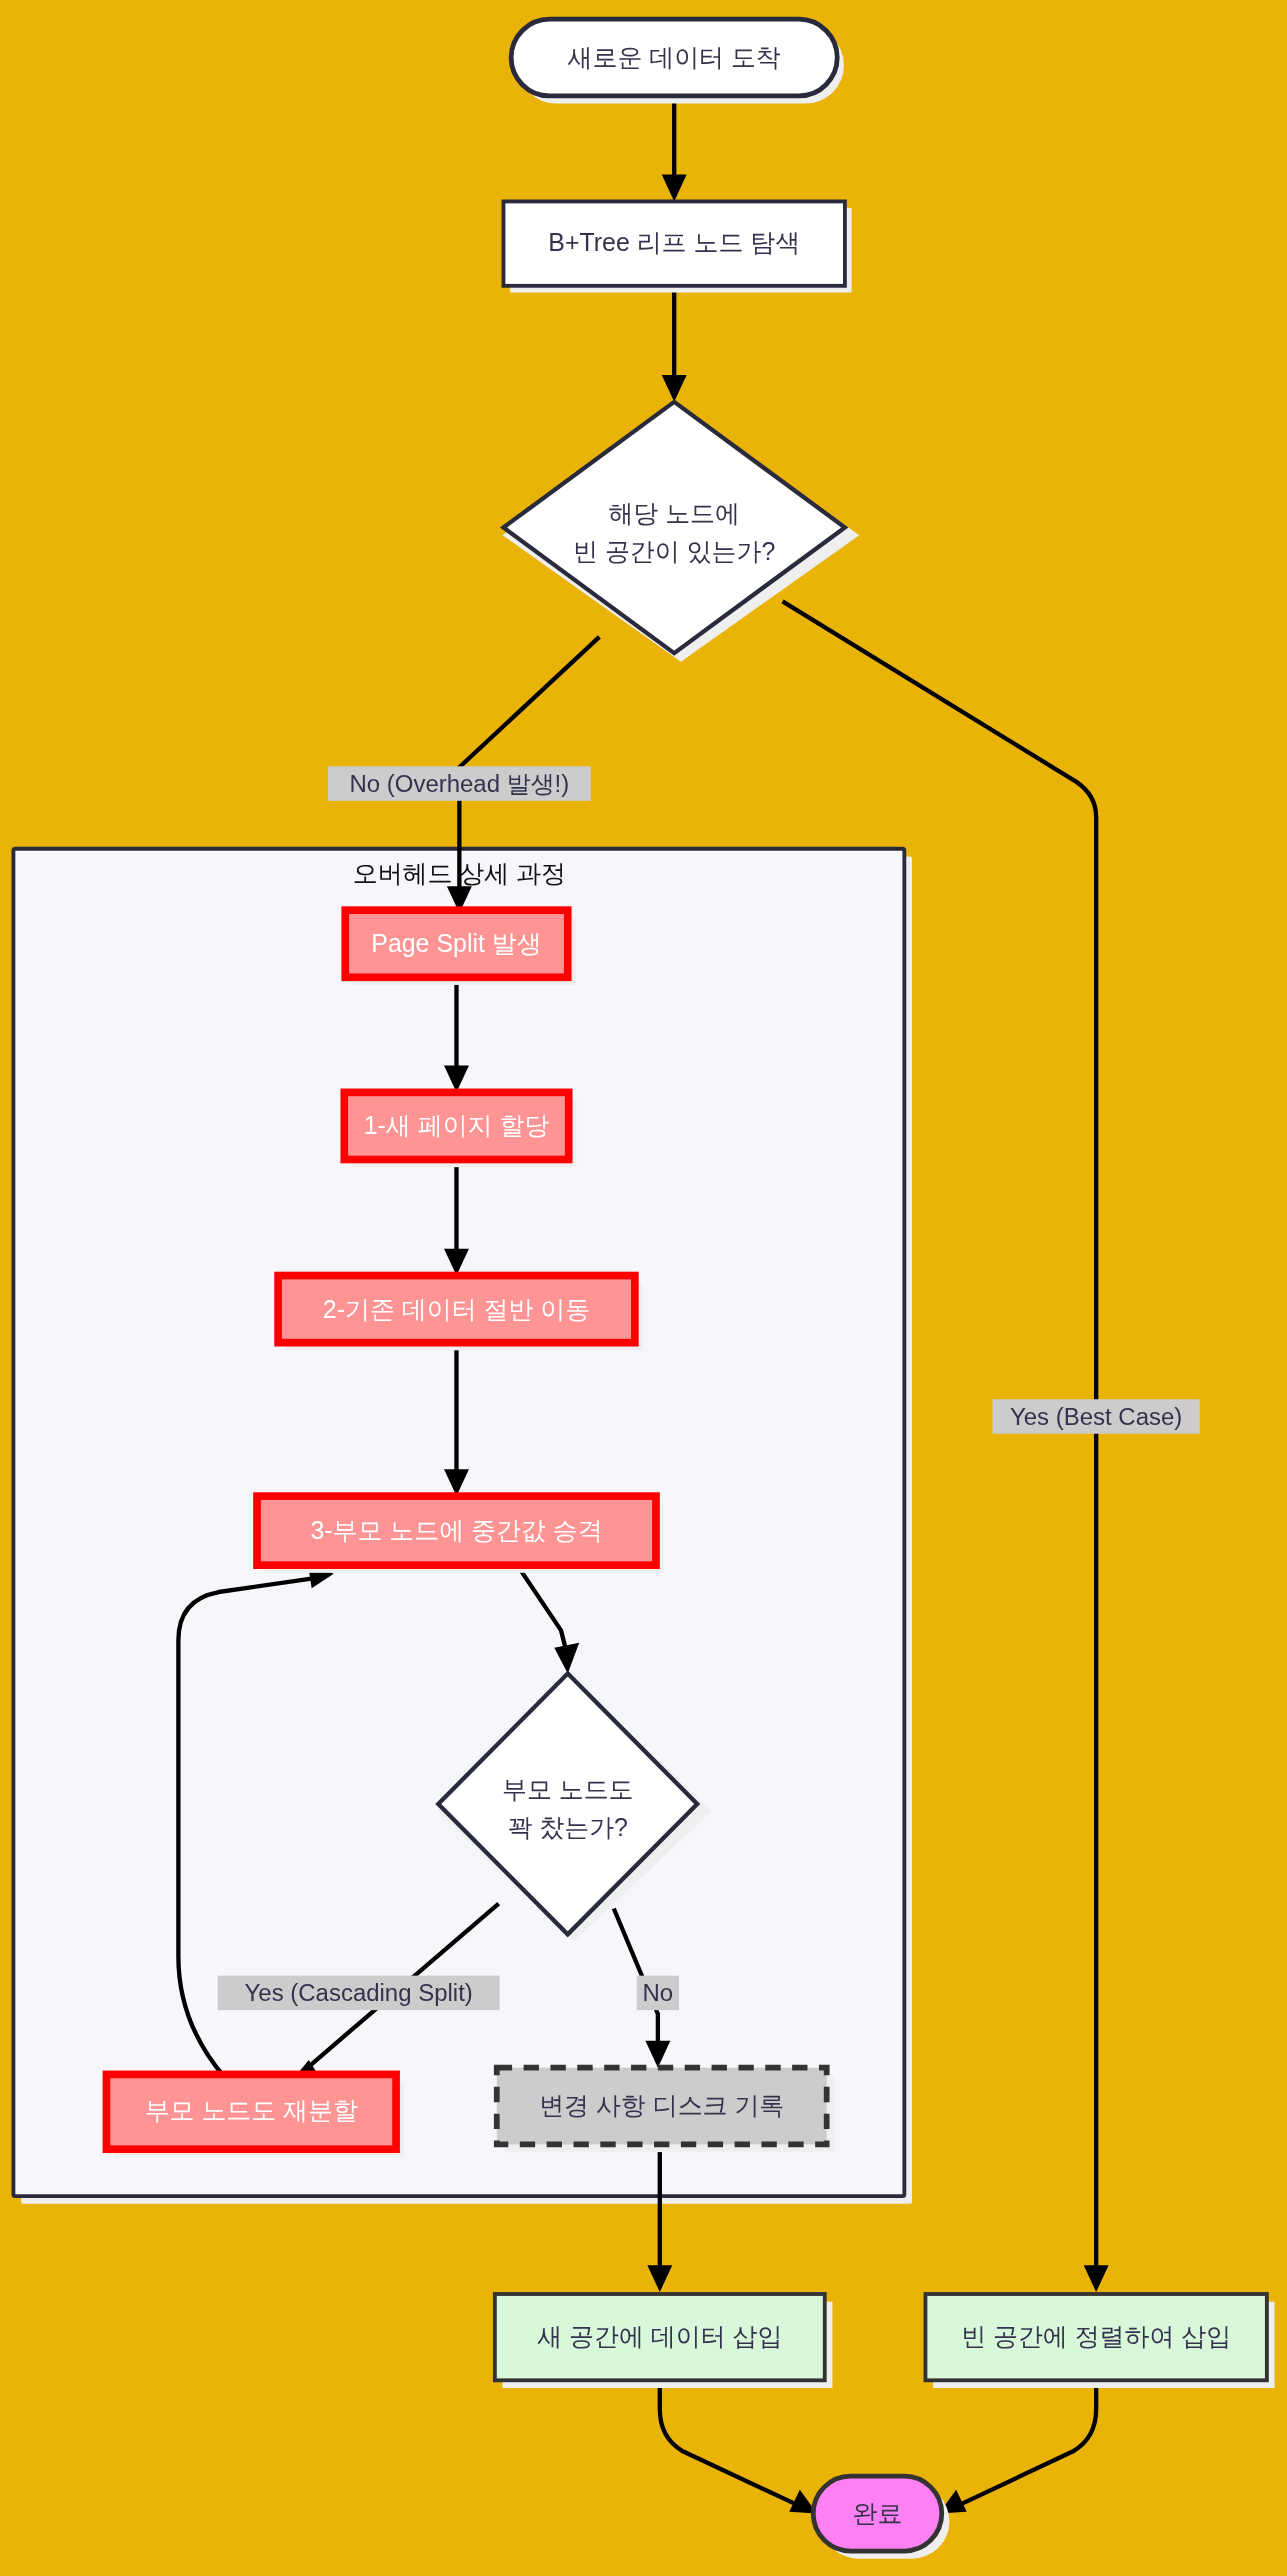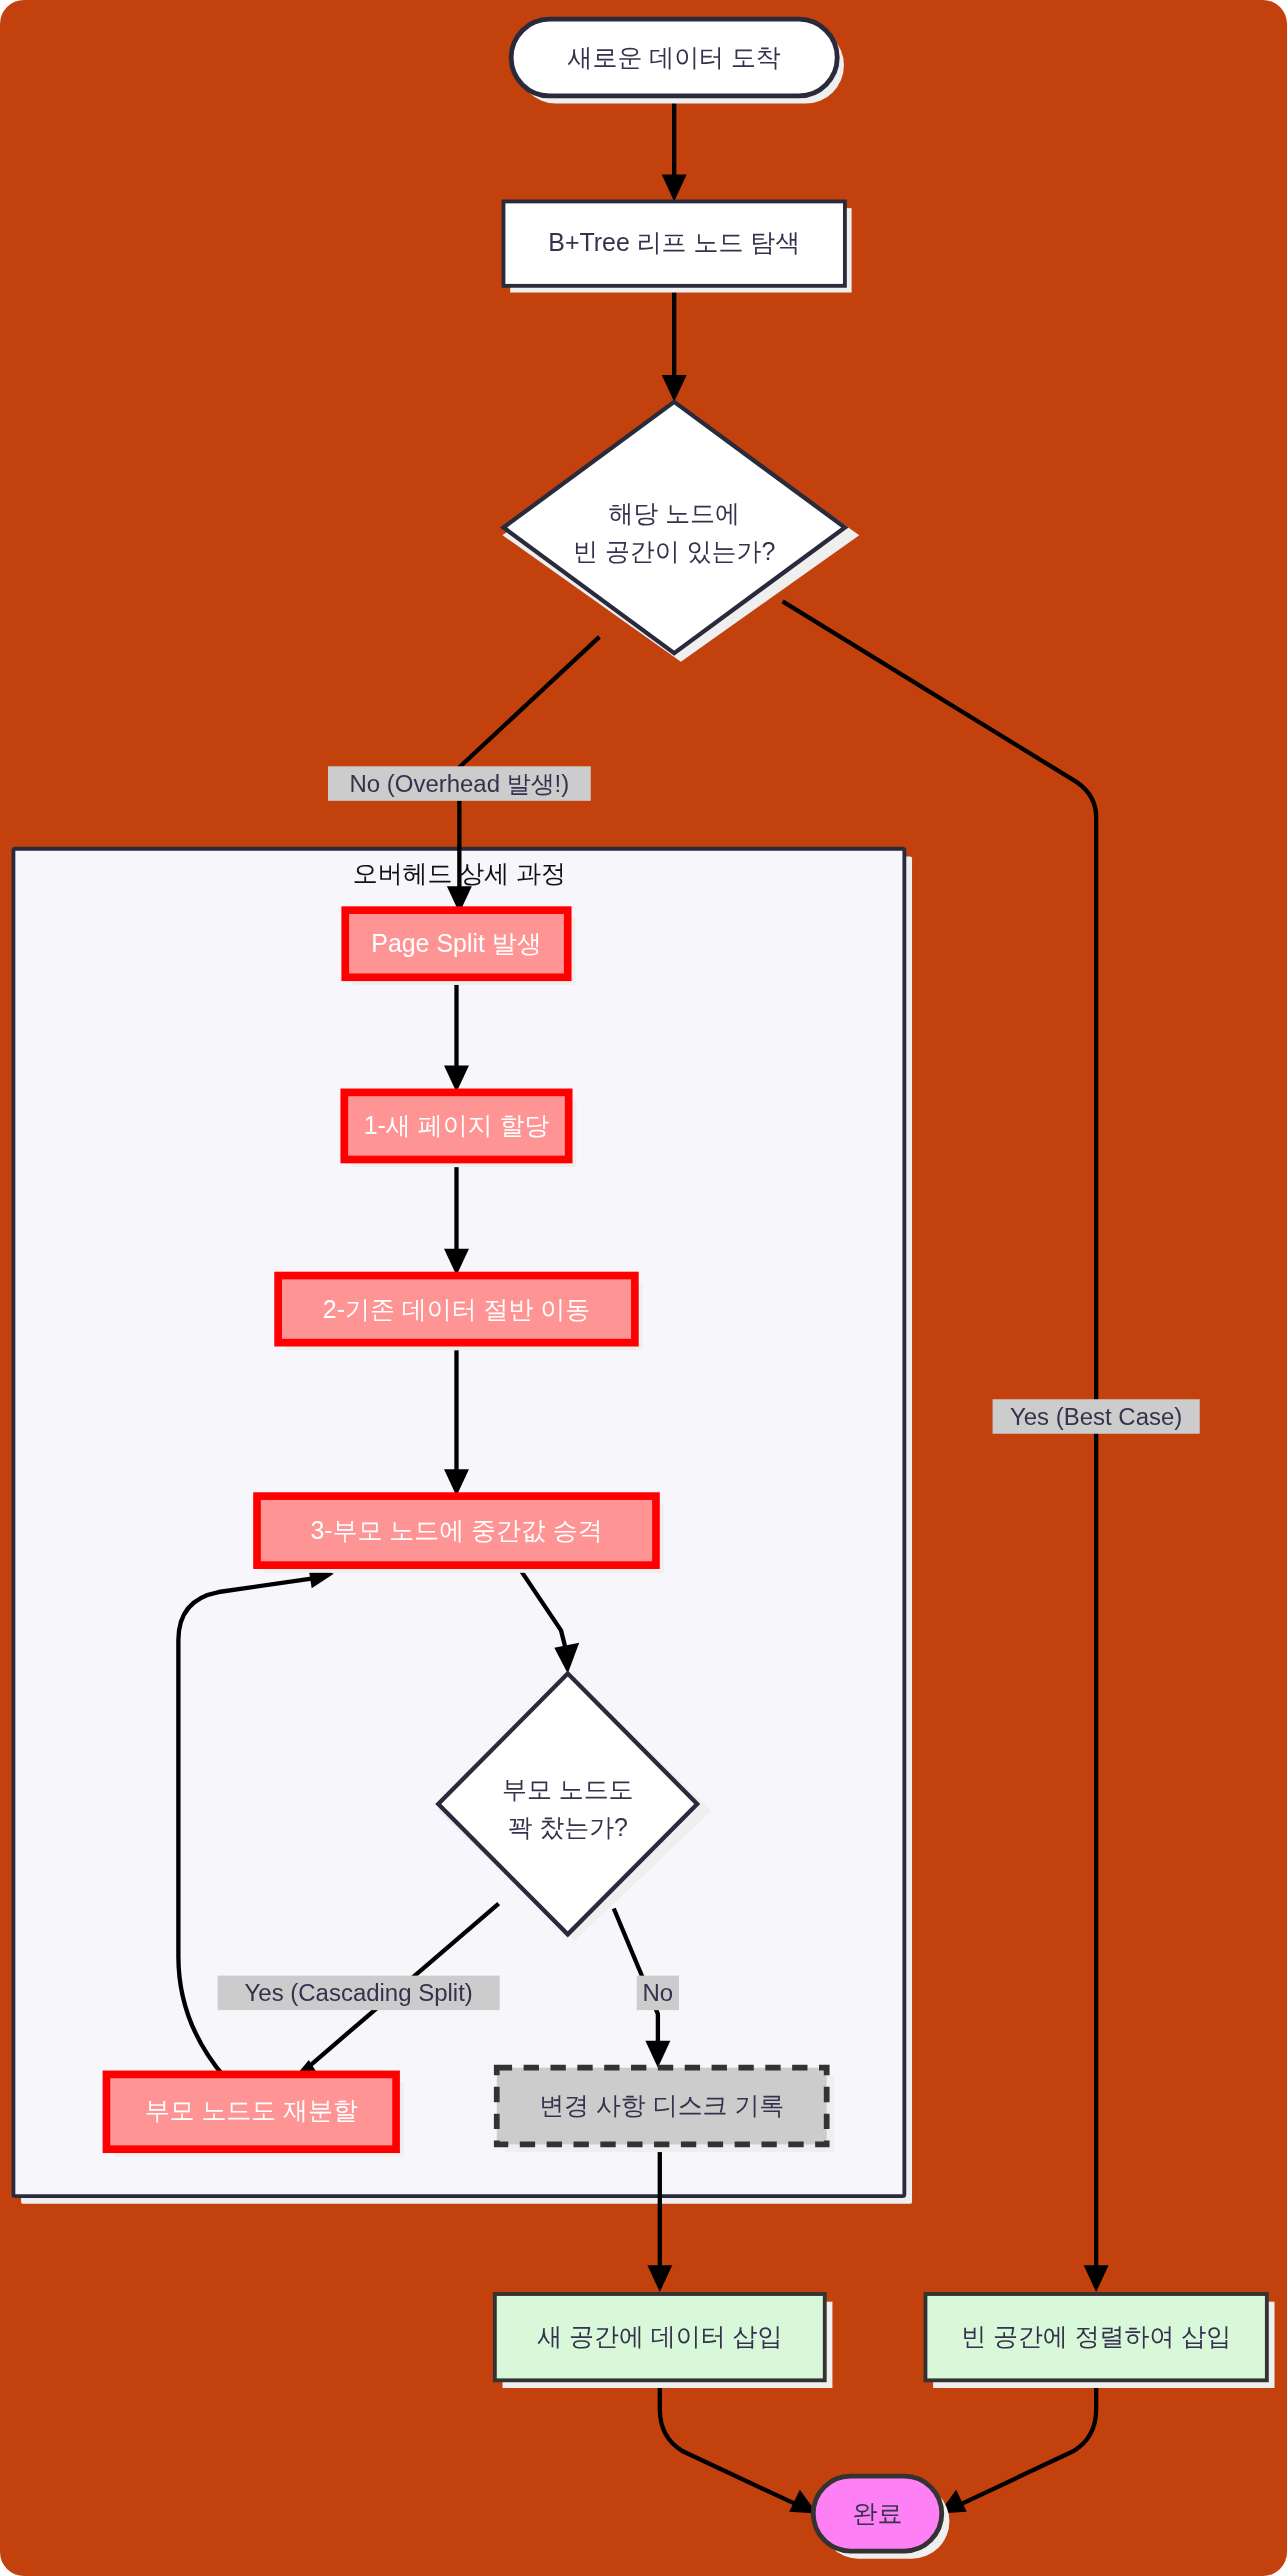--- a/index.html
+++ b/index.html
@@ -7,23 +7,22 @@
     padding: 0;
     background: #ffffff;
   }
   body {
     font-family: "Liberation Sans", "DejaVu Sans", sans-serif;
   }
   #canvas {
     position: relative;
     width: 1287px;
     height: 2576px;
-    background: #c2410c;
+    background: #eab308;
     overflow: hidden;
-    border-radius: 24px;
   }
   svg.diagram {
     position: absolute;
     left: 0;
     top: 0;
     width: 1287px;
     height: 2576px;
     display: block;
   }
   .edge-line {

